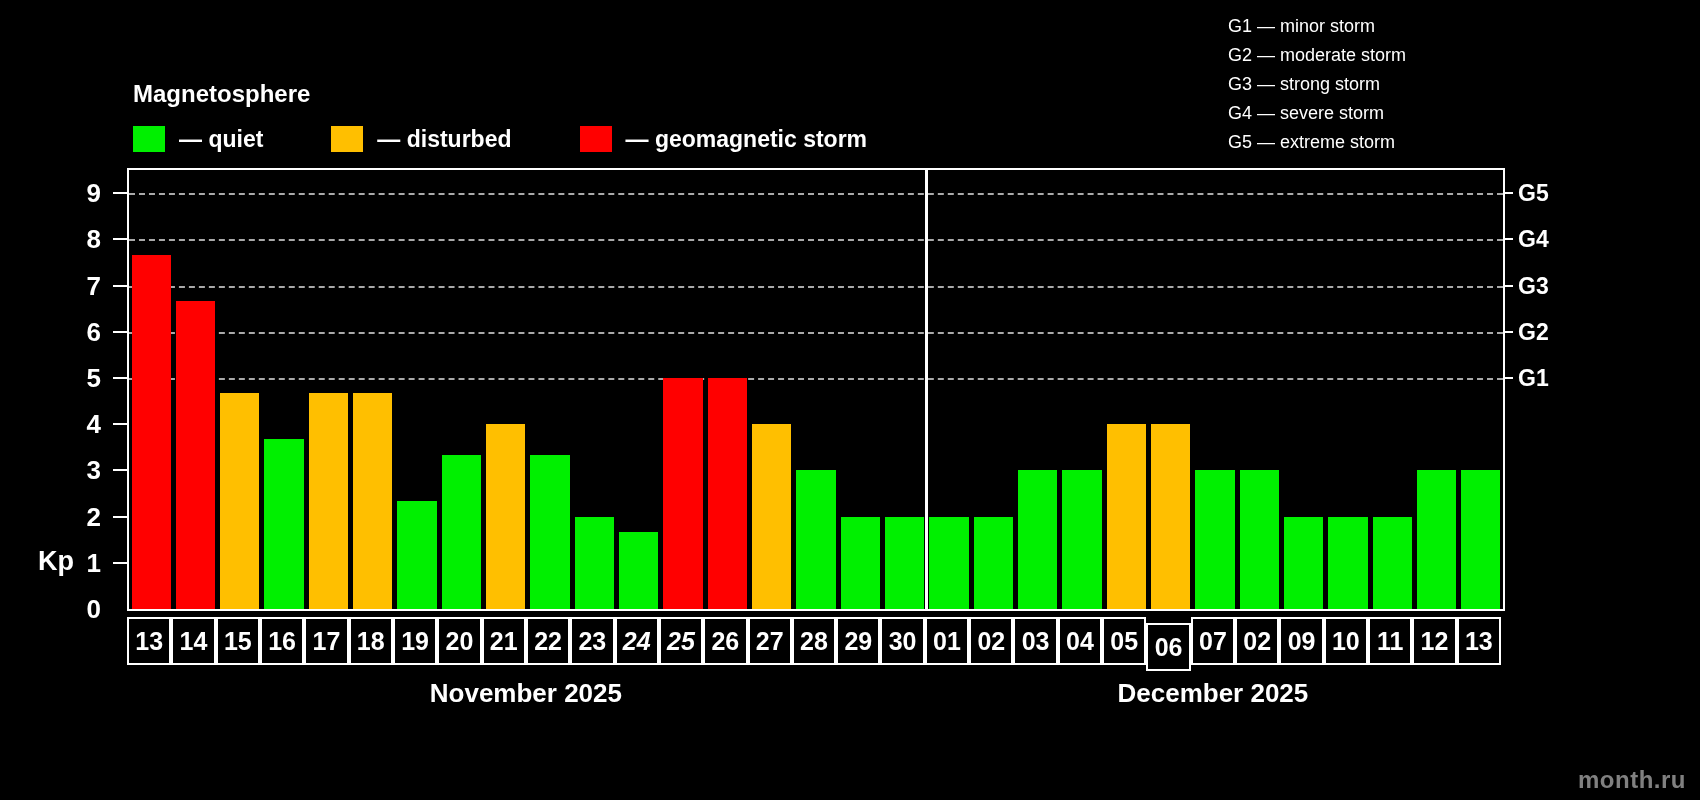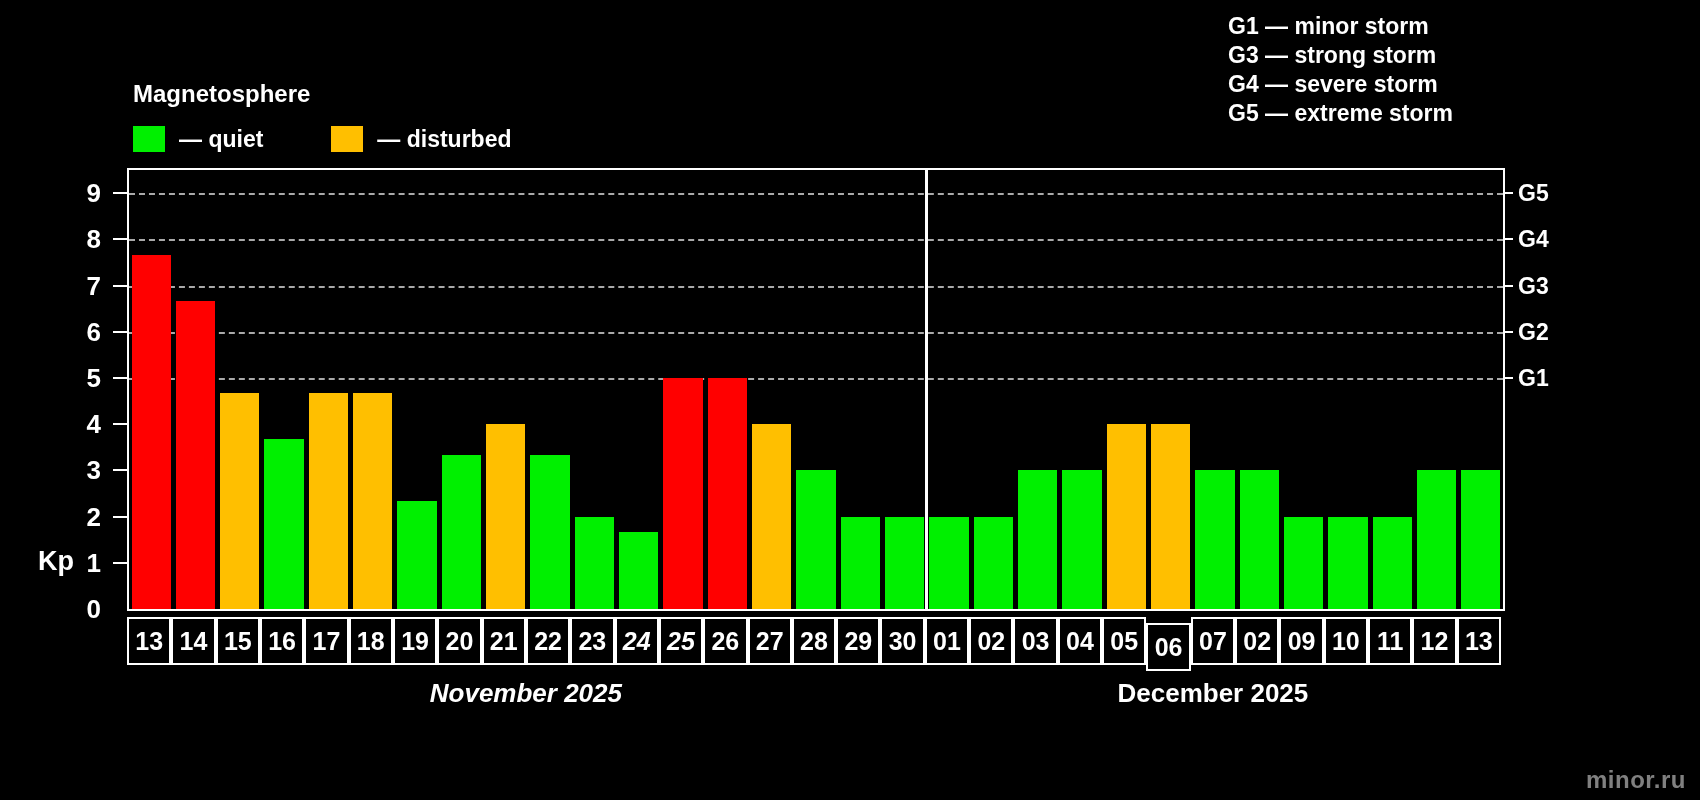--- a/index.html
+++ b/index.html
@@ -71,22 +71,22 @@
 
   
   .gscale-legend {
     position: absolute;
     left: 1228px;
     top: 12px;
     display: flex;
     flex-direction: column;
   }
   .gscale-item {
-    font-size: 23px;
-    font-weight: bold;
+    font-size: 18px;
+    font-weight: normal;
     line-height: 29px;
     white-space: nowrap;
   }
 
   
   .plot-frame {
     position: absolute;
     left: 127px;
     top: 168px;
     width: 1378px;
@@ -239,24 +239,29 @@
       <div class="legend-entry">
         <span class="legend-swatch" style="background: rgb(0, 240, 0);"></span>
         <span class="legend-text">— quiet</span>
       </div>
       <div class="legend-gap-1"></div>
       <div class="legend-entry">
         <span class="legend-swatch" style="background: rgb(255, 191, 0);"></span>
         <span class="legend-text">— disturbed</span>
       </div>
       <div class="legend-gap-2"></div>
+      <div class="legend-entry">
+        <span class="legend-swatch" style="background: rgb(255, 0, 0);"></span>
+        <span class="legend-text">— geomagnetic storm</span>
+      </div>
     </div>
 
   <div class="gscale-legend" id="gscale-legend">
       <div class="gscale-item">G1 — minor storm</div>
+      <div class="gscale-item">G2 — moderate storm</div>
       <div class="gscale-item">G3 — strong storm</div>
       <div class="gscale-item">G4 — severe storm</div>
       <div class="gscale-item">G5 — extreme storm</div>
     </div>
 
   <div class="y-axis" id="y-axis">
     <div class="y-axis-title">Kp</div>
   <div class="y-tick-label" style="top: 441px;">0</div>
       <div class="y-tick-label" style="top: 394.789px;">1</div>
       <div class="y-tick-mark" style="top: 394.789px;"></div>
@@ -363,19 +368,19 @@
       <div class="day-cell" style="left: 1063.74px; width: 44.3226px;">07</div>
       <div class="day-cell" style="left: 1108.06px; width: 44.3226px;">02</div>
       <div class="day-cell" style="left: 1152.39px; width: 44.3226px;">09</div>
       <div class="day-cell" style="left: 1196.71px; width: 44.3226px;">10</div>
       <div class="day-cell" style="left: 1241.03px; width: 44.3226px;">11</div>
       <div class="day-cell" style="left: 1285.35px; width: 44.3226px;">12</div>
       <div class="day-cell" style="left: 1329.68px; width: 44.3226px;">13</div>
     </div>
 
   <div id="month-labels">
-      <div class="month-label" style="left: 525.903px; font-style: italic;">November 2025</div>
+      <div class="month-label" style="left: 525.903px;">November 2025</div>
       <div class="month-label" style="left: 1212.9px;">December 2025</div>
     </div>
 
-  <div class="watermark">minor.ru</div>
+  <div class="watermark">month.ru</div>
 
 </div>
 
 </body></html>

